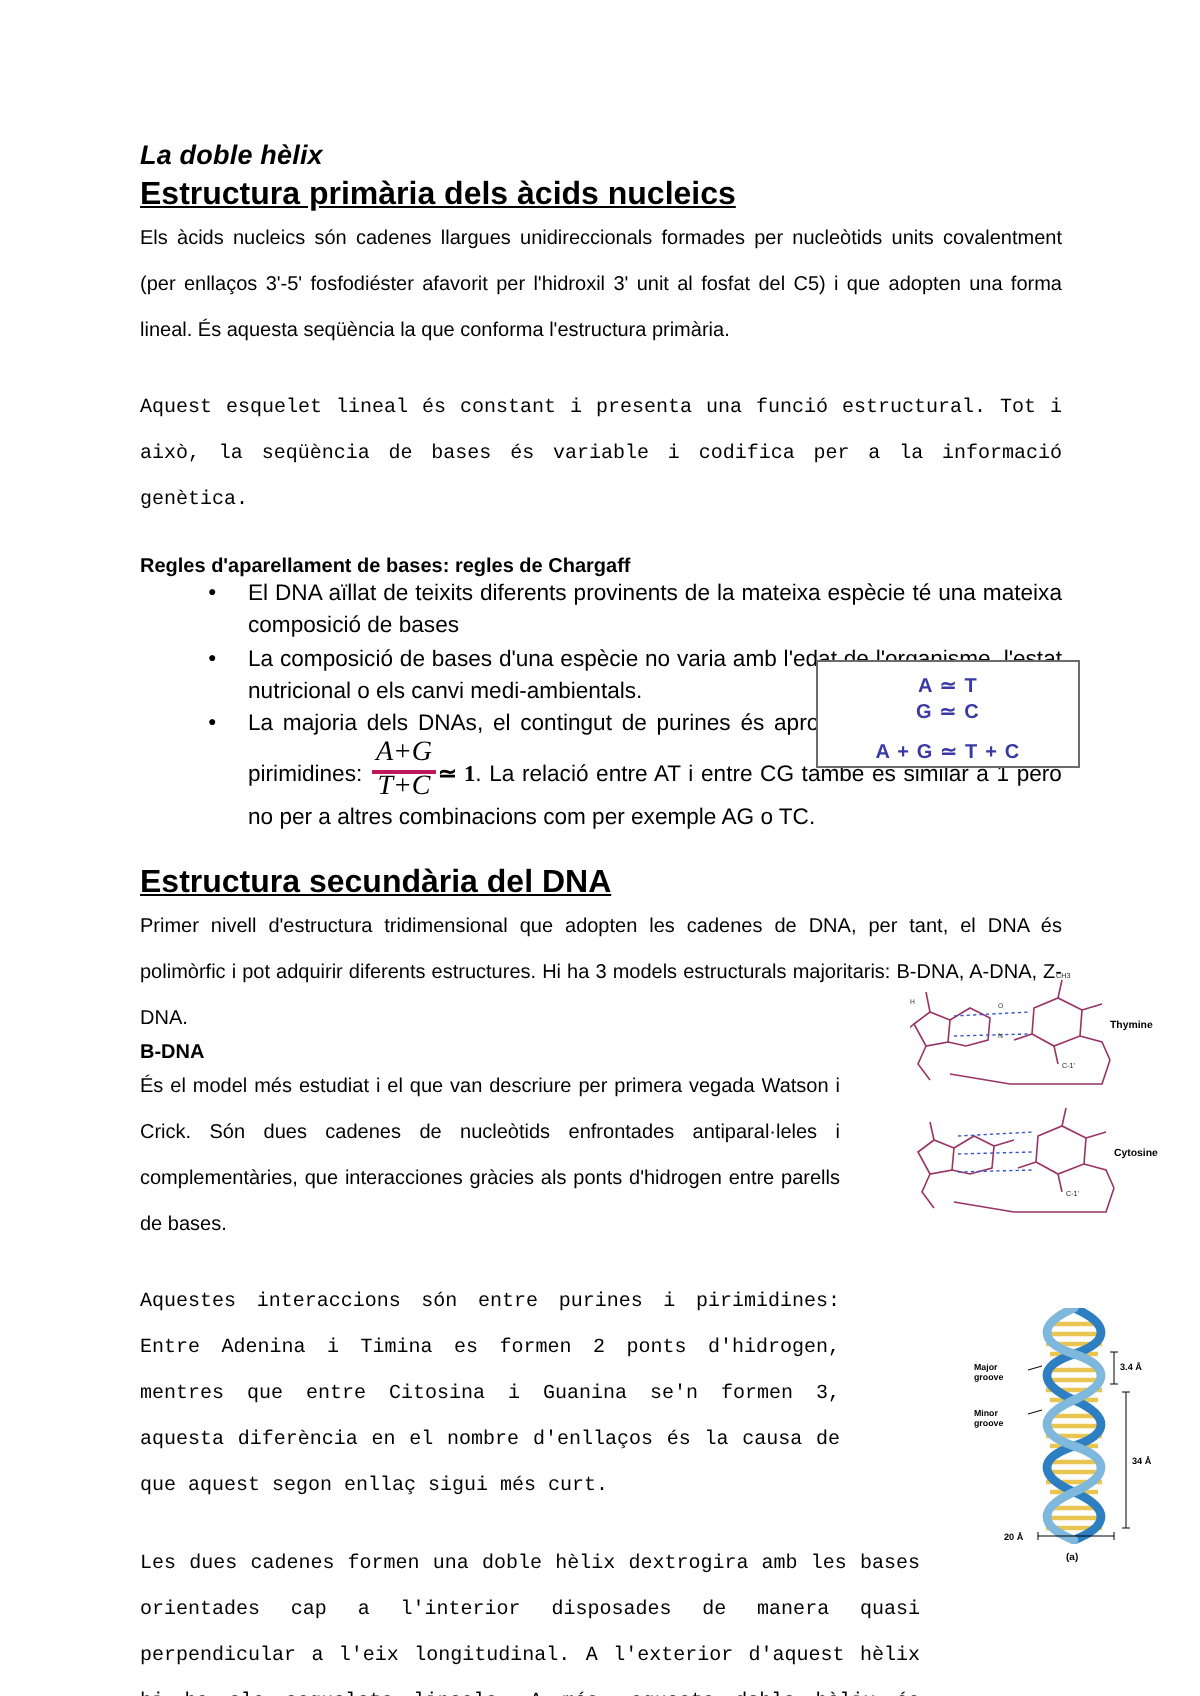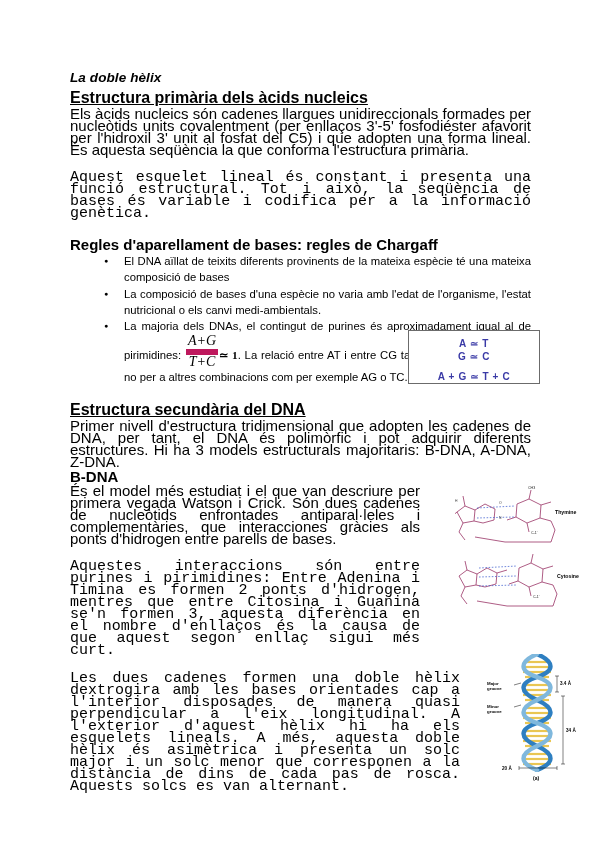--- a/index.html
+++ b/index.html
@@ -35,27 +35,27 @@
     margin: 4px 0 4px 0;
     letter-spacing: 0.1px;
   }
   .heading-underline {
     font-size: 16px;
     font-weight: bold;
     text-decoration: underline;
     margin: 0 0 1px 0;
   }
   .heading-plain {
-    font-size: 15px;
+    font-size: 10px;
     font-weight: bold;
     margin: 0;
   }
   p.body {
-    font-size: 15px;
-    line-height: 12px;
+    font-size: 10px;
+    line-height: 23px;
     text-align: justify;
     margin: 0;
   }
   p.gap {
     margin-top: 16px;
     font-family: Liberation Mono, monospace;
   }
   .section-gap {
     height: 16px;
   }
@@ -88,21 +88,21 @@
     display: inline-block;
     vertical-align: -0.42em;
     text-align: center;
     font-family: "Liberation Serif", serif;
     font-style: italic;
     font-size: 14px;
     line-height: 1.02;
     margin: 0 1px;
   }
   .frac .num { display: block; padding: 0 2px; }
-  .frac .den { display: block; border-top: 6px solid #be185d; padding: 0 2px; }
+  .frac .den { display: block; border-top: 2px solid #be185d; padding: 0 2px; }
   .mathnum {
     font-family: "Liberation Serif", serif;
     font-weight: bold;
     font-style: normal;
   }
   
   .chargaff-box {
     position: absolute;
     left: 408px;
     top: 330px;

